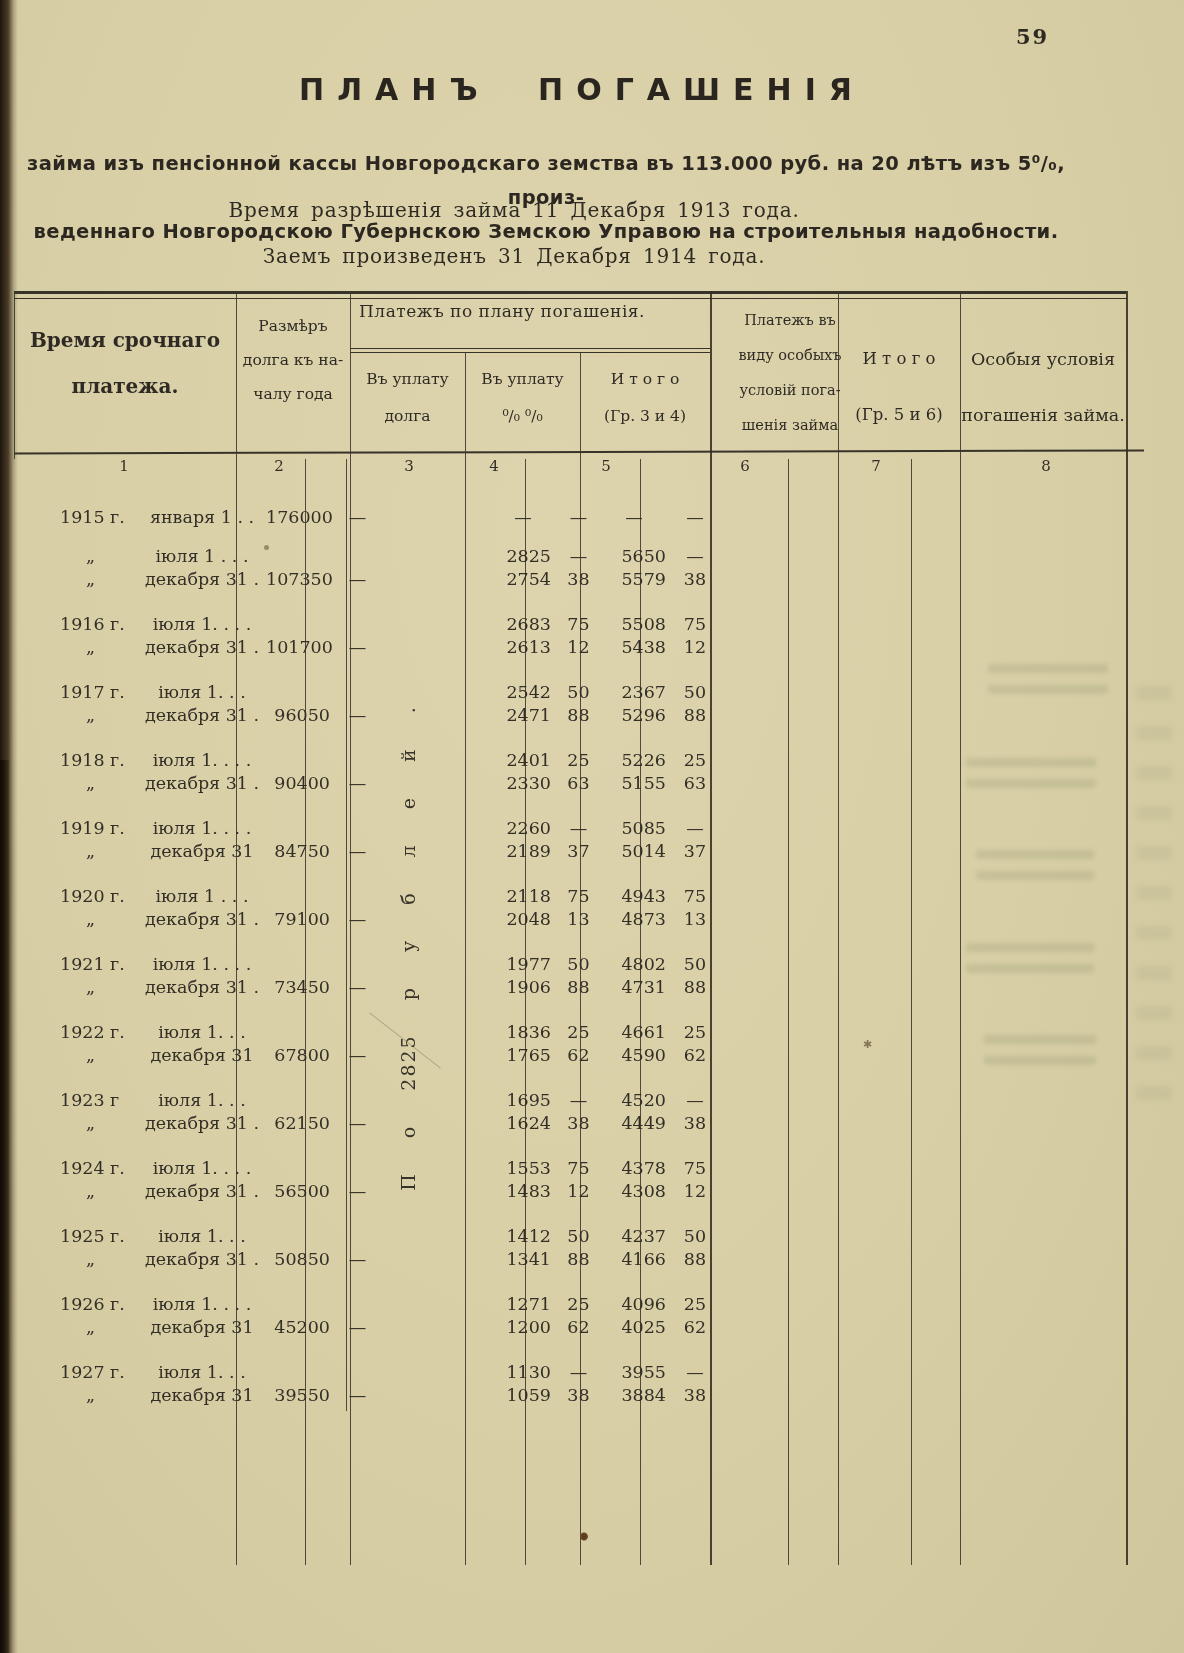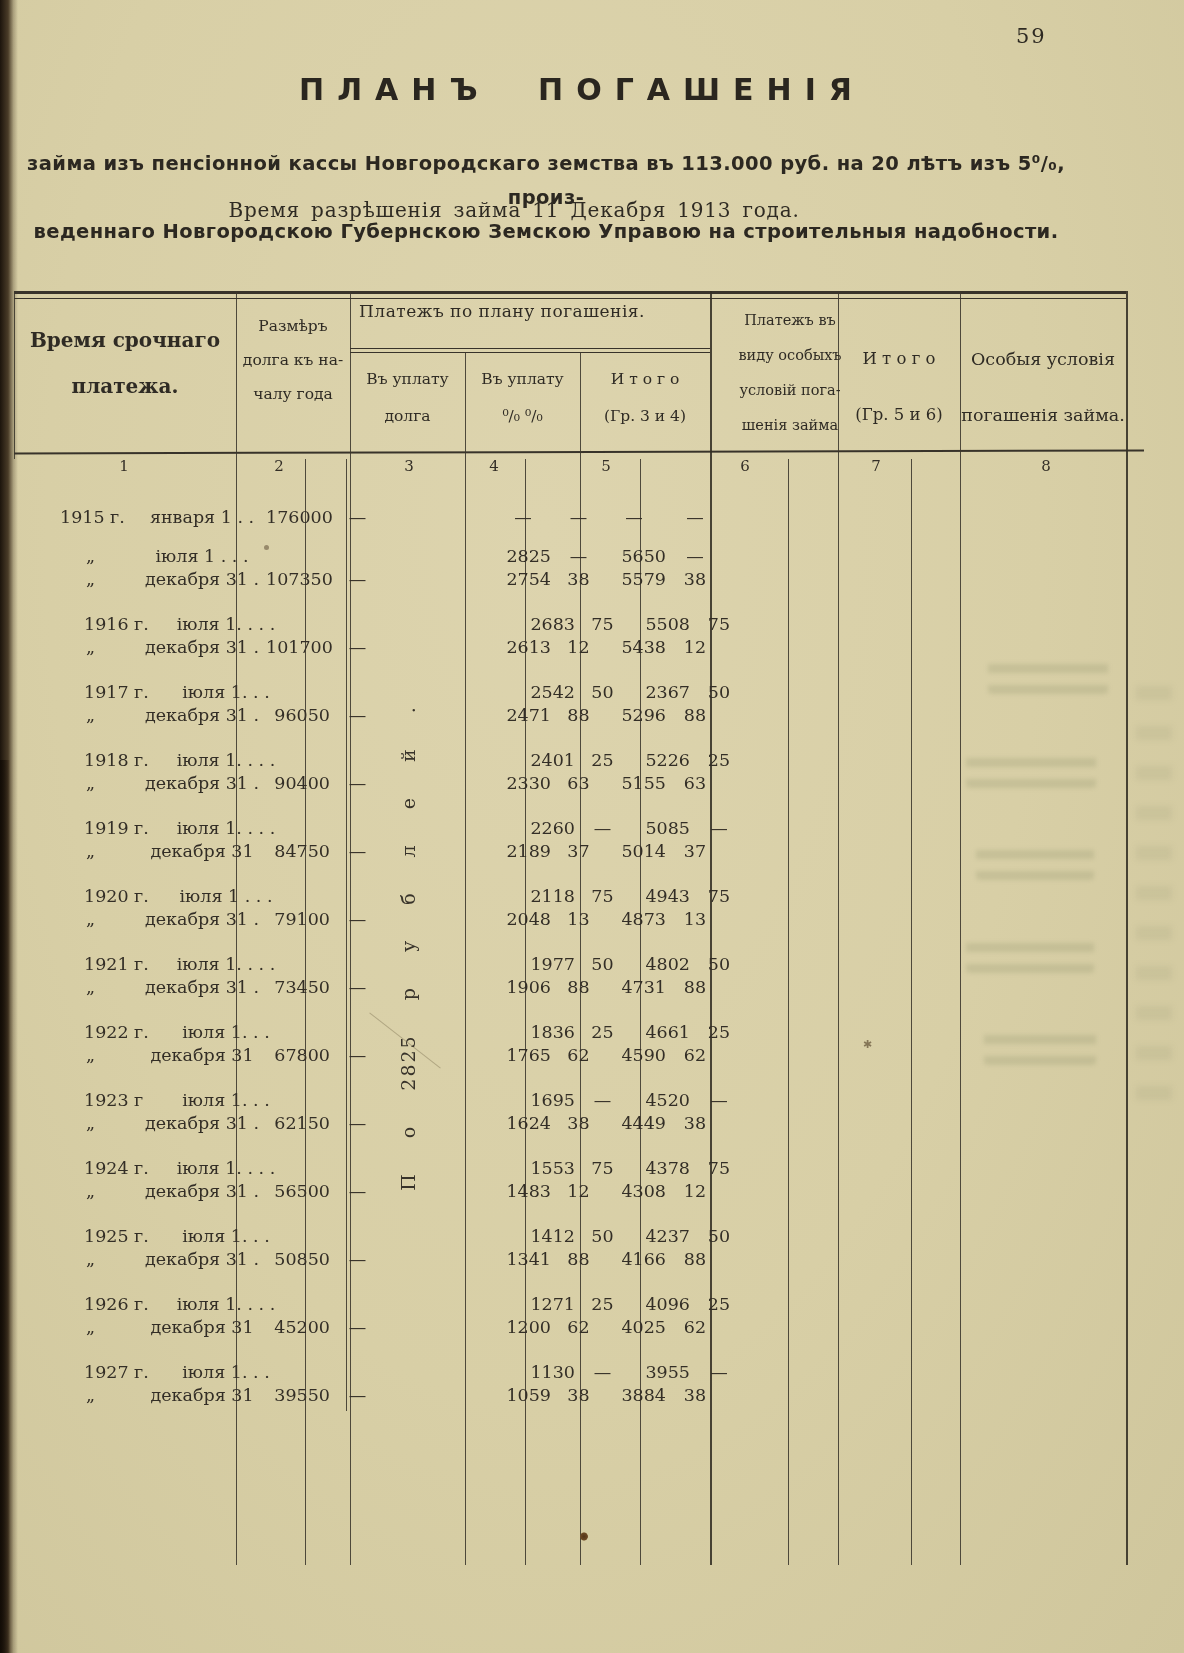--- a/index.html
+++ b/index.html
@@ -6,21 +6,21 @@
   body{width:1184px;height:1653px;overflow:hidden;
        font-family:"DejaVu Serif",serif;color:#322d25;}
   .page{position:relative;width:1184px;height:1653px;
         background:radial-gradient(ellipse at 46% 32%, #ddd4ae 0%, #d8cfa6 55%, #cfc69c 100%);
         overflow:hidden;}
   
   .gutter{position:absolute;left:0;top:0;width:18px;height:1653px;
           background:linear-gradient(90deg,#1c140c 0%,#4a3c28 45%,rgba(90,76,53,.35) 75%,transparent 100%);}
   .gutter-deep{position:absolute;left:0;top:760px;width:10px;height:893px;
           background:linear-gradient(90deg,#120c06,rgba(30,20,10,.45) 70%,transparent);}
-  .pageno{position:absolute;left:1016px;top:24px;font-size:21px;font-weight:normal;
+  .pageno{position:absolute;left:1016px;top:24px;font-size:21px;font-weight:bold;
           letter-spacing:2px;color:#2e2a22;text-align:center;}
   .title{position:absolute;left:0;top:72px;width:1164px;text-align:center;
          font-family:"DejaVu Sans",sans-serif;font-weight:bold;font-size:30px;
          letter-spacing:13px;word-spacing:24px;color:#2a261f;}
   .subtitle{position:absolute;left:0;top:130px;width:1092px;text-align:center;
          font-family:"DejaVu Sans",sans-serif;font-weight:bold;font-size:19.5px;
          line-height:34px;letter-spacing:.4px;color:#2c2821;white-space:pre-line;margin-top:17px;}
   .note{position:absolute;width:1028px;text-align:center;font-size:20px;
          letter-spacing:.8px;word-spacing:4px;color:#2f2b23;}
   .note1{top:198px;} .note2{top:244px;}
@@ -42,21 +42,21 @@
   .h8{left:946px;top:40px;width:166px;font-size:17.5px;line-height:56px;}
   .colnum{position:absolute;top:166px;width:80px;text-align:center;font-size:15px;color:#332e26;}
   
   .vnote{position:absolute;left:336px;top:392px;width:115px;height:530px;
          display:flex;align-items:center;justify-content:center;}
   .vnote span{transform:rotate(-90deg);white-space:nowrap;font-size:19px;
          letter-spacing:2px;word-spacing:26px;color:#38332a;}
   
   .rows{position:absolute;left:0;top:215px;width:1126px;padding-left:30px;}
   .trow{position:relative;height:23px;font-size:17.5px;}
-  .gap-sm{margin-top:16px;} .gap-lg{margin-top:22px;margin-left:24px;}
+  .gap-sm{margin-top:16px;} .gap-lg{margin-top:22px;}
   .c{position:absolute;top:0;height:23px;line-height:23px;color:#332e26;}
   .c1a{left:16px;width:80px;} .cont .c1a{padding-left:26px;}
   .c1b{left:94px;width:128px;text-align:center;}
   .num{text-align:right;} .kop{text-align:center;}
   .c2r{left:222px;width:64px;} .c2k{left:291px;width:45px;}
   .c4r{left:451px;width:56px;} .c4k{left:511px;width:47px;}
   .c5r{left:558px;width:64px;} .c5k{left:626px;width:50px;}
   .num.dash{text-align:center;}
   
   .stain{position:absolute;border-radius:50%;}
@@ -77,20 +77,21 @@
 
 <div class="page">
   <div class="gutter"></div>
   <div class="gutter-deep"></div>
 
   <div class="pageno">59</div>
   <div class="title">ПЛАНЪ ПОГАШЕНІЯ</div>
   <div class="subtitle">займа изъ пенсіонной кассы Новгородскаго земства въ 113.000 руб. на 20 лѣтъ изъ 5⁰/₀, произ-
 веденнаго Новгородскою Губернскою Земскою Управою на строительныя надобности.</div>
   <div class="note note1">Время разрѣшенія займа 11 Декабря 1913 года.</div>
+  <div class="note note2">Заемъ произведенъ 31 Декабря 1914 года.</div>
 
   <div class="table">
 
     <div class="hl" style="left:0;top:0;width:1112px;height:3px;"></div>
     <div class="hl" style="left:0;top:7px;width:1112px;"></div>
     <div class="hl" style="left:336px;top:57px;width:360px;"></div>
     <div class="hl" style="left:336px;top:61px;width:360px;"></div>
     <div class="hl" style="left:0;top:160px;width:1130px;height:2px;transform:rotate(-0.15deg);"></div>
 
     <div class="vl" style="left:0;top:0;height:168px;"></div>

